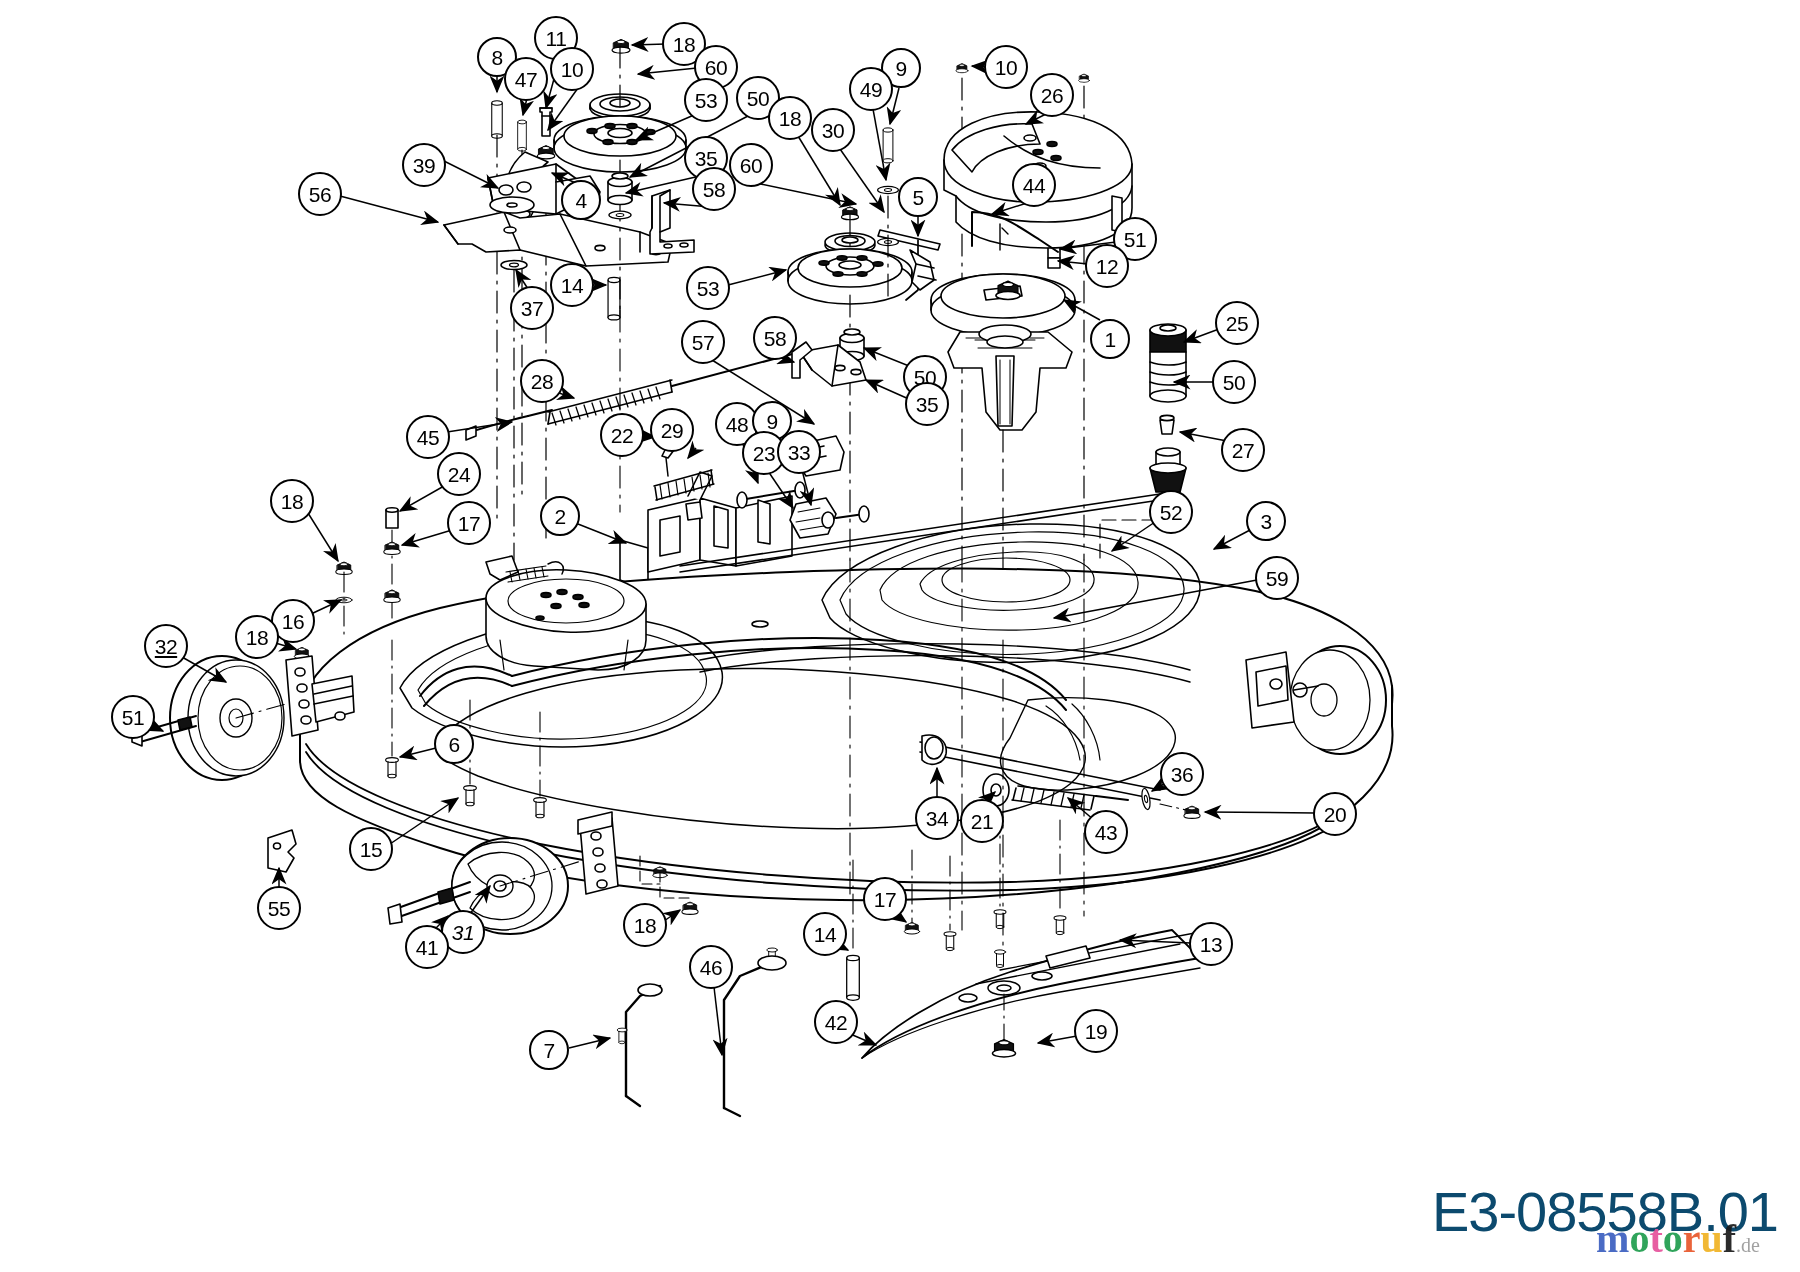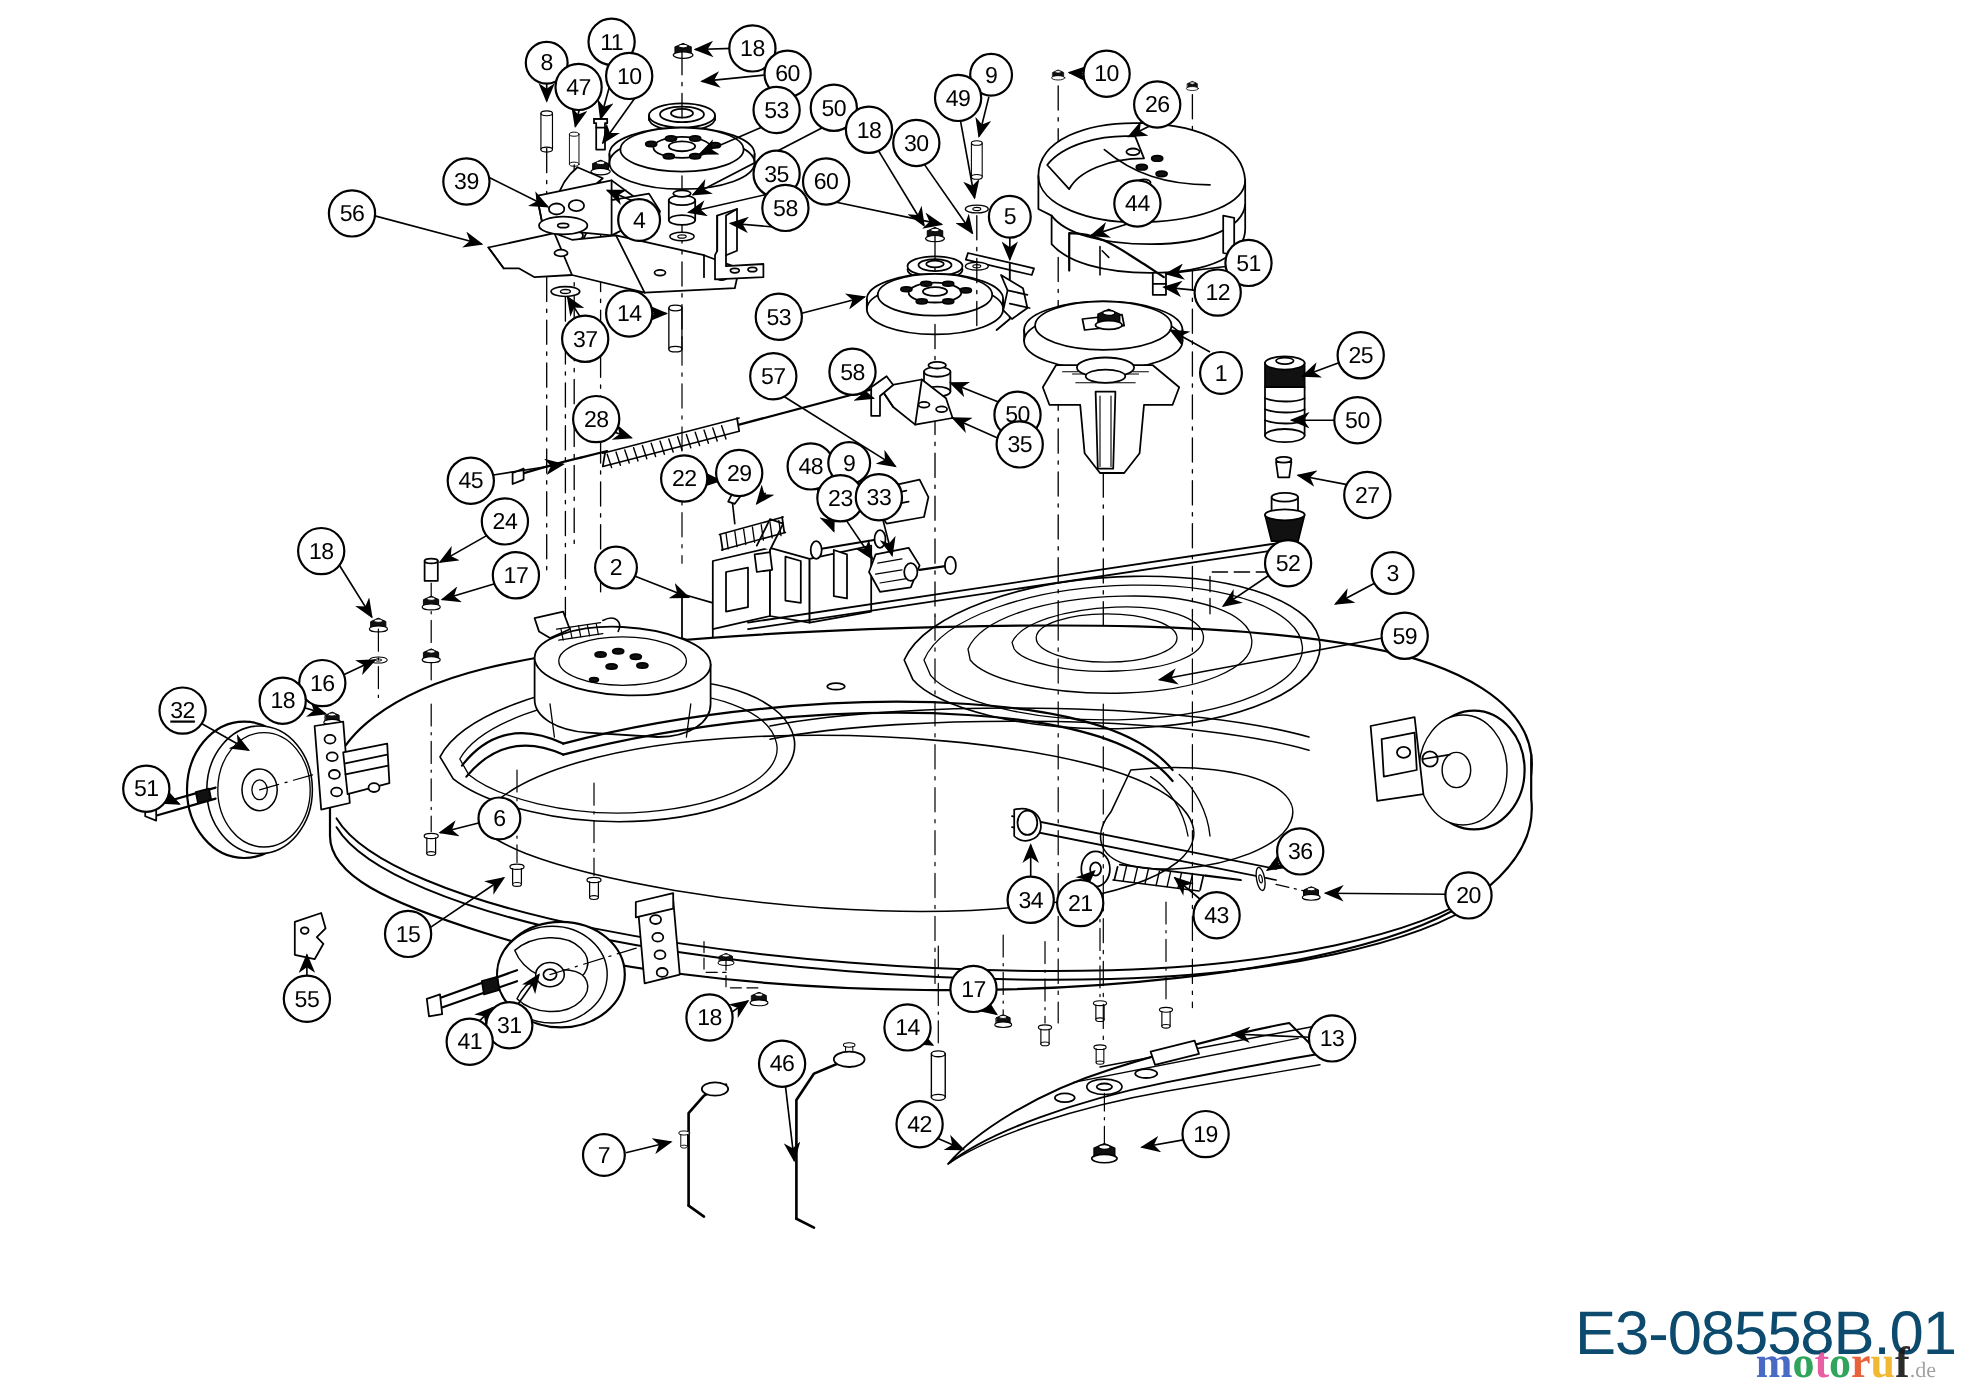--- a/index.html
+++ b/index.html
@@ -848,21 +848,21 @@
       </div>
       <div class="balloon wide" style="left: 982px; top: 821px;">
         <span>21</span>
       </div>
       <div class="balloon wide" style="left: 371px; top: 849px;">
         <span>15</span>
       </div>
       <div class="balloon wide" style="left: 279px; top: 908px;">
         <span>55</span>
       </div>
-      <div class="balloon wide" style="left: 463px; top: 932px;">
+      <div class="balloon wide" style="left: 463px; top: 932px; font-style: italic;">
         <span>31</span>
       </div>
       <div class="balloon wide" style="left: 427px; top: 947px;">
         <span>41</span>
       </div>
       <div class="balloon wide" style="left: 645px; top: 925px;">
         <span>18</span>
       </div>
       <div class="balloon wide" style="left: 885px; top: 899px;">
         <span>17</span>

